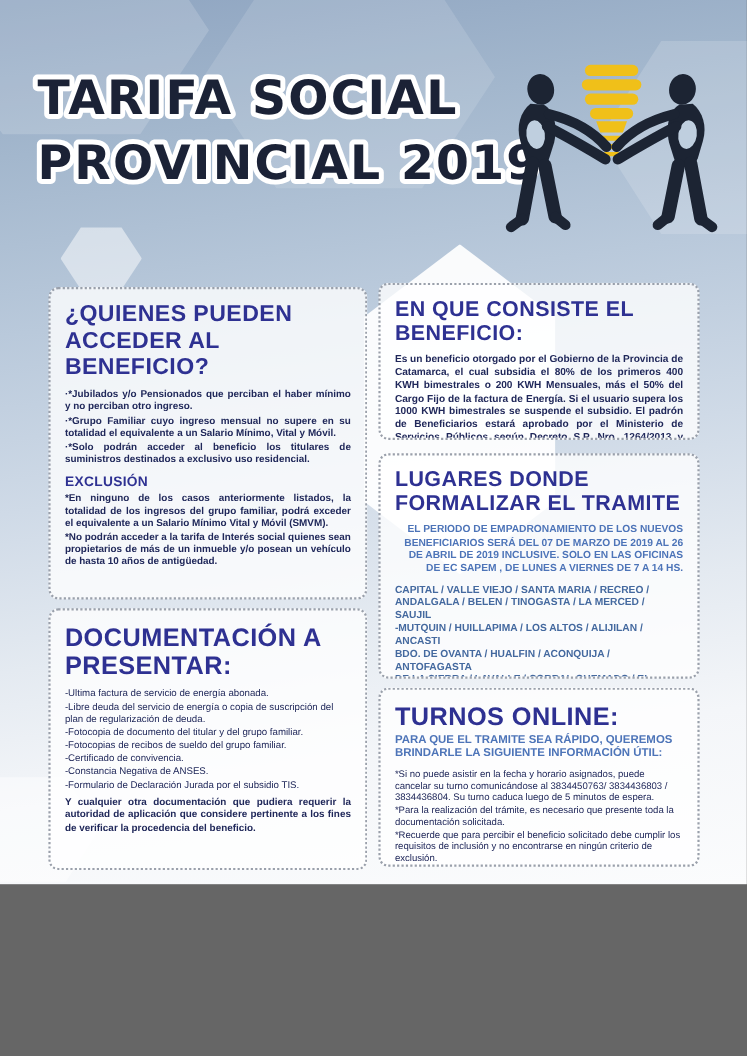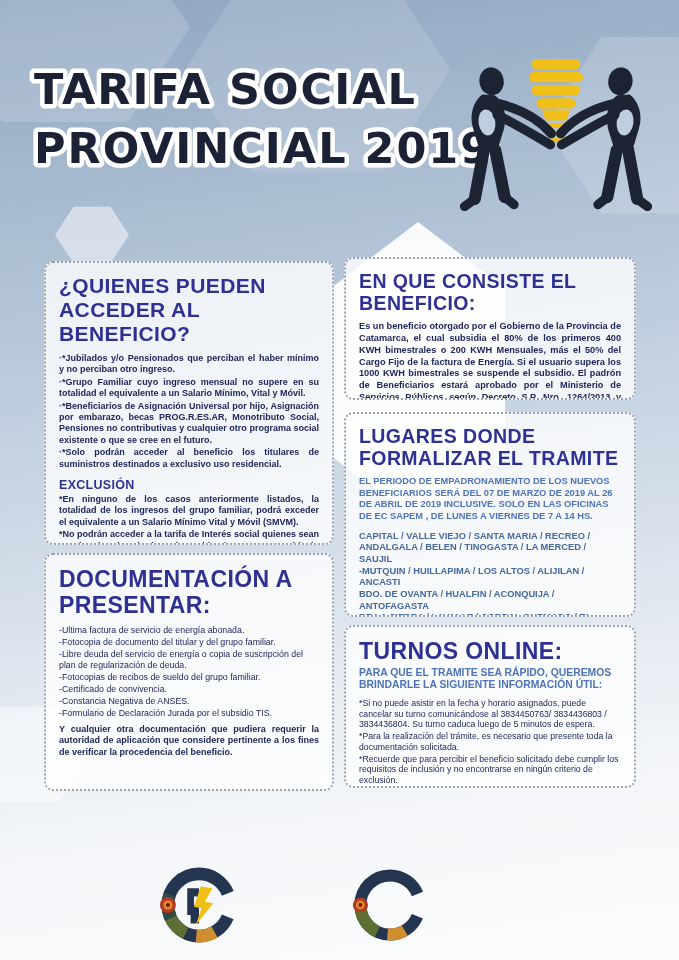--- a/index.html
+++ b/index.html
@@ -1,35 +1,35 @@
 <!DOCTYPE html>
 <html><head>
 <meta charset="utf-8">
 <style>
   html,body{margin:0;padding:0;background:#666;}
   #poster{
-    position:relative;width:679px;height:960px;overflow:hidden;
+    position:relative;width:679px;height:804px;overflow:hidden;
     font-family:"Liberation Sans","DejaVu Sans",sans-serif;
     background:linear-gradient(172deg,#8fa5c1 0%,#a3b7cd 16%,#b9c9db 34%,#cfdae7 52%,#e4eaf1 68%,#f4f6f9 82%,#fbfcfd 100%);
   }
   .hex{position:absolute;background:rgba(255,255,255,0.22);
        clip-path:polygon(25% 6%,75% 6%,100% 50%,75% 94%,25% 94%,0% 50%);}
   .hex-pointy{position:absolute;background:rgba(255,255,255,0.92);
        clip-path:polygon(50% 0%,100% 22%,100% 78%,50% 100%,0% 78%,0% 22%);}
   .box{
     position:absolute;background:rgba(255,255,255,0.78);
     border:2px dotted #9aa0ab;border-radius:9px;
     padding:11px 13px;box-sizing:border-box;overflow:hidden;
   }
   .sec-title{color:#2e3192;font-weight:800;letter-spacing:.4px;line-height:1.14;margin:0 0 7px 0;}
   .t21{font-size:21px;} .t20{font-size:19.5px;} .t23{font-size:23px;}
   .body-dark{font-size:9px;font-weight:700;color:#20285a;line-height:1.27;text-align:justify;margin:0 0 1px 0;}
   .body-left{font-size:8.8px;font-weight:400;color:#20285a;line-height:1.24;text-align:left;margin:0 0 1px 0;}
   .excl-title{font-size:12.5px;font-weight:800;color:#2e3192;margin:8px 0 2px 0;letter-spacing:.3px;}
-  .caps-blue{font-size:9.3px;font-weight:700;color:#4d74b8;line-height:1.24;margin:0 0 8px 0;}
+  .caps-blue{font-size:9.3px;font-weight:700;color:#4d74b8;line-height:1.24;margin:0 0 8px 0;text-align:right;}
   .locations{font-size:9.3px;font-weight:700;color:#44699f;line-height:1.26;white-space:pre-line;margin:0;}
   .turnos-sub{font-size:10.4px;font-weight:700;color:#4d74b8;line-height:1.18;margin:0 0 6px 0;}
   .logo-row{position:absolute;left:0;top:858px;width:679px;height:100px;}
 </style>
 </head>
 <body>
 
 <div id="poster">
 
   <div class="hex" style="left:-60px;top:-80px;width:250px;height:215px;background:rgba(255,255,255,0.16);"></div>
@@ -66,33 +66,32 @@
       <path d="M18,156 L7,164" stroke="#1c2433" stroke-width="10" stroke-linecap="round" fill="none"></path>
       <path d="M50,154 L60,162" stroke="#1c2433" stroke-width="10" stroke-linecap="round" fill="none"></path>
     </g>
     <use href="#person-figure" transform="translate(210,0) scale(-1,1)"></use>
   </svg>
 
   <div class="box" style="left:44px;top:261px;width:290px;height:284px;">
     <h2 class="sec-title t21">¿QUIENES PUEDEN ACCEDER AL BENEFICIO?</h2>
     <p class="body-dark">·*Jubilados y/o Pensionados que perciban el haber mínimo y no perciban otro ingreso.</p>
     <p class="body-dark">·*Grupo Familiar cuyo ingreso mensual no supere en su totalidad el equivalente a un Salario Mínimo, Vital y Móvil.</p>
-    <p class="body-dark">·*Beneficiarios de Asignación Universal por hijo, Asignación por embarazo, becas PROG.R.ES.AR, Monotributo Social, Pensiones no contributivas y cualquier otro programa social existente o que se cree en el futuro.</p>
     <p class="body-dark">·*Solo podrán acceder al beneficio los titulares de suministros destinados a exclusivo uso residencial.</p>
     <h3 class="excl-title">EXCLUSIÓN</h3>
     <p class="body-dark">*En ninguno de los casos anteriormente listados, la totalidad de los ingresos del grupo familiar, podrá exceder el equivalente a un Salario Mínimo Vital y Móvil (SMVM).</p>
     <p class="body-dark">*No podrán acceder a la tarifa de Interés social quienes sean propietarios de más de un inmueble y/o posean un vehículo de hasta 10 años de antigüedad.</p>
 
   </div>
 
   <div class="box" style="left:44px;top:553px;width:290px;height:238px;">
     <h2 class="sec-title t23">DOCUMENTACIÓN A PRESENTAR:</h2>
     <p class="body-left">-Ultima factura de servicio de energía abonada.</p>
+    <p class="body-left">-Libre deuda del servicio de energía o copia de suscripción del plan de regularización de deuda.</p>
     <p class="body-left">-Fotocopia de documento del titular y del grupo familiar.</p>
-    <p class="body-left">-Libre deuda del servicio de energía o copia de suscripción del plan de regularización de deuda.</p>
     <p class="body-left">-Fotocopias de recibos de sueldo del grupo familiar.</p>
     <p class="body-left">-Certificado de convivencia.</p>
     <p class="body-left">-Constancia Negativa de ANSES.</p>
     <p class="body-left">-Formulario de Declaración Jurada por el subsidio TIS.</p>
     <p class="body-dark" style="margin-top:5px;">Y cualquier otra documentación que pudiera requerir la autoridad de aplicación que considere pertinente a los fines de verificar la procedencia del beneficio.</p>
   </div>
 
   <div class="box" style="left:344px;top:257px;width:292px;height:143px;">
     <h2 class="sec-title t20">EN QUE CONSISTE EL BENEFICIO:</h2>
     <p class="body-dark" style="font-size:9.2px;">Es un beneficio otorgado por el Gobierno de la Provincia de Catamarca, el cual subsidia el 80% de los primeros 400 KWH bimestrales o 200 KWH Mensuales, más el 50% del Cargo Fijo de la factura de Energía. Si el usuario supera los 1000 KWH bimestrales se suspende el subsidio. El padrón de Beneficiarios estará aprobado por el Ministerio de Servicios Públicos según Decreto S.P. Nro. 1264/2013 y normas complementarias Res.Ministerial SP Nro. 083/2019</p>

